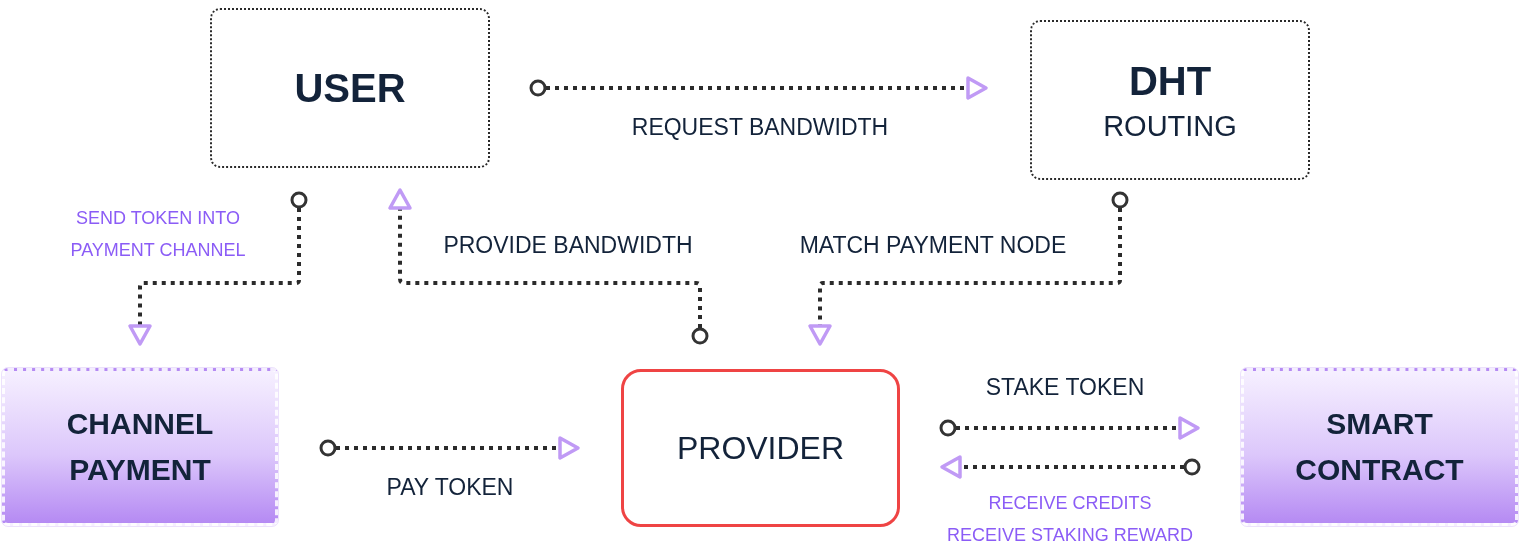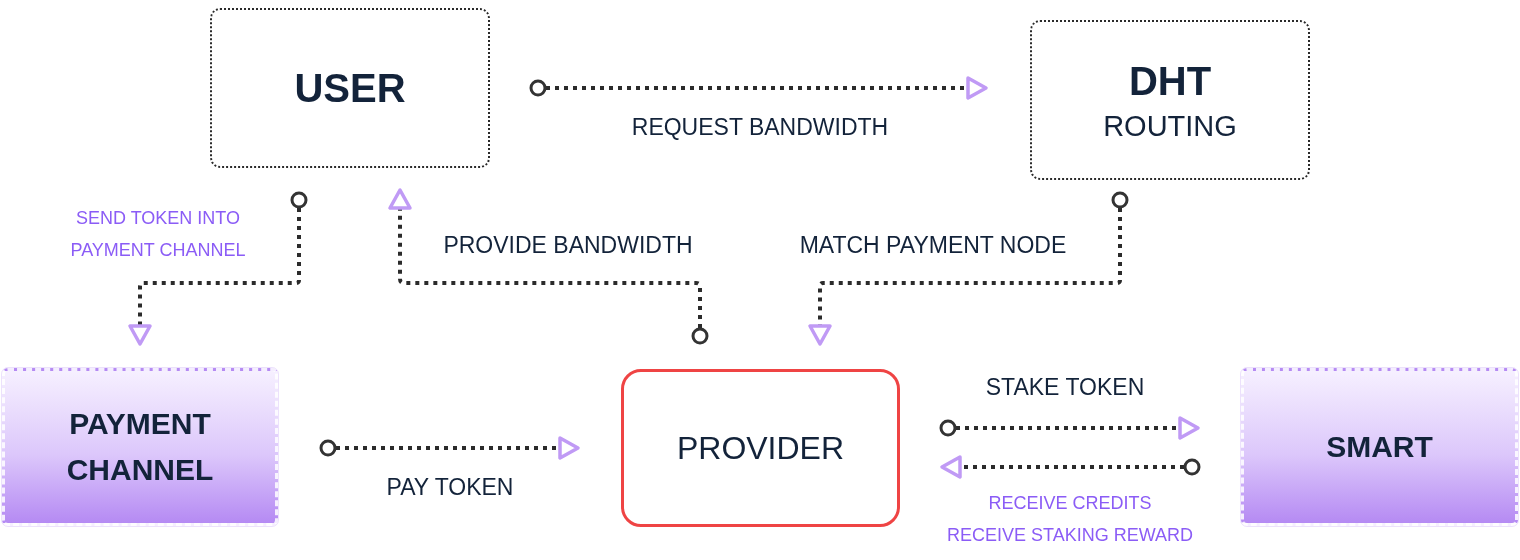--- a/index.html
+++ b/index.html
@@ -74,30 +74,31 @@
 <div class="node node-dotted" style="left:210px; top:8px; width:280px; height:160px;">
   <div class="t-bold t-xl">USER</div>
 </div>
 
 <div class="node node-dotted" style="left:1030px; top:20px; width:280px; height:160px;">
   <div class="t-bold t-xl" style="line-height:46px;">DHT</div>
   <div class="t-md" style="margin-top:6px;">ROUTING</div>
 </div>
 
 <div class="node node-purple" style="left:2px; top:368px; width:276px; height:158px;">
+  <div class="t-bold t-lg">CHANNEL</div>
   <div class="t-bold t-lg">PAYMENT</div>
-  <div class="t-bold t-lg">CHANNEL</div>
 </div>
 
 <div class="node node-green" style="left:621px; top:369px; width:279px; height:158px;">
   <div class="t-lg" style="font-size:32px; line-height:50px;">PROVIDER</div>
 </div>
 
 <div class="node node-purple" style="left:1241px; top:368px; width:277px; height:158px;">
   <div class="t-bold t-lg">SMART</div>
+  <div class="t-bold t-lg">CONTRACT</div>
 </div>
 
 <div class="label" style="left:560px; top:114px; width:400px;">REQUEST BANDWIDTH</div>
 
 <div class="label-sm" style="left:20px; top:202px; width:276px;">SEND TOKEN INTO</div>
 <div class="label-sm" style="left:20px; top:234px; width:276px;">PAYMENT CHANNEL</div>
 
 <div class="label" style="left:418px; top:232px; width:300px;">PROVIDE BANDWIDTH</div>
 
 <div class="label" style="left:768px; top:232px; width:330px;">MATCH PAYMENT NODE</div>

